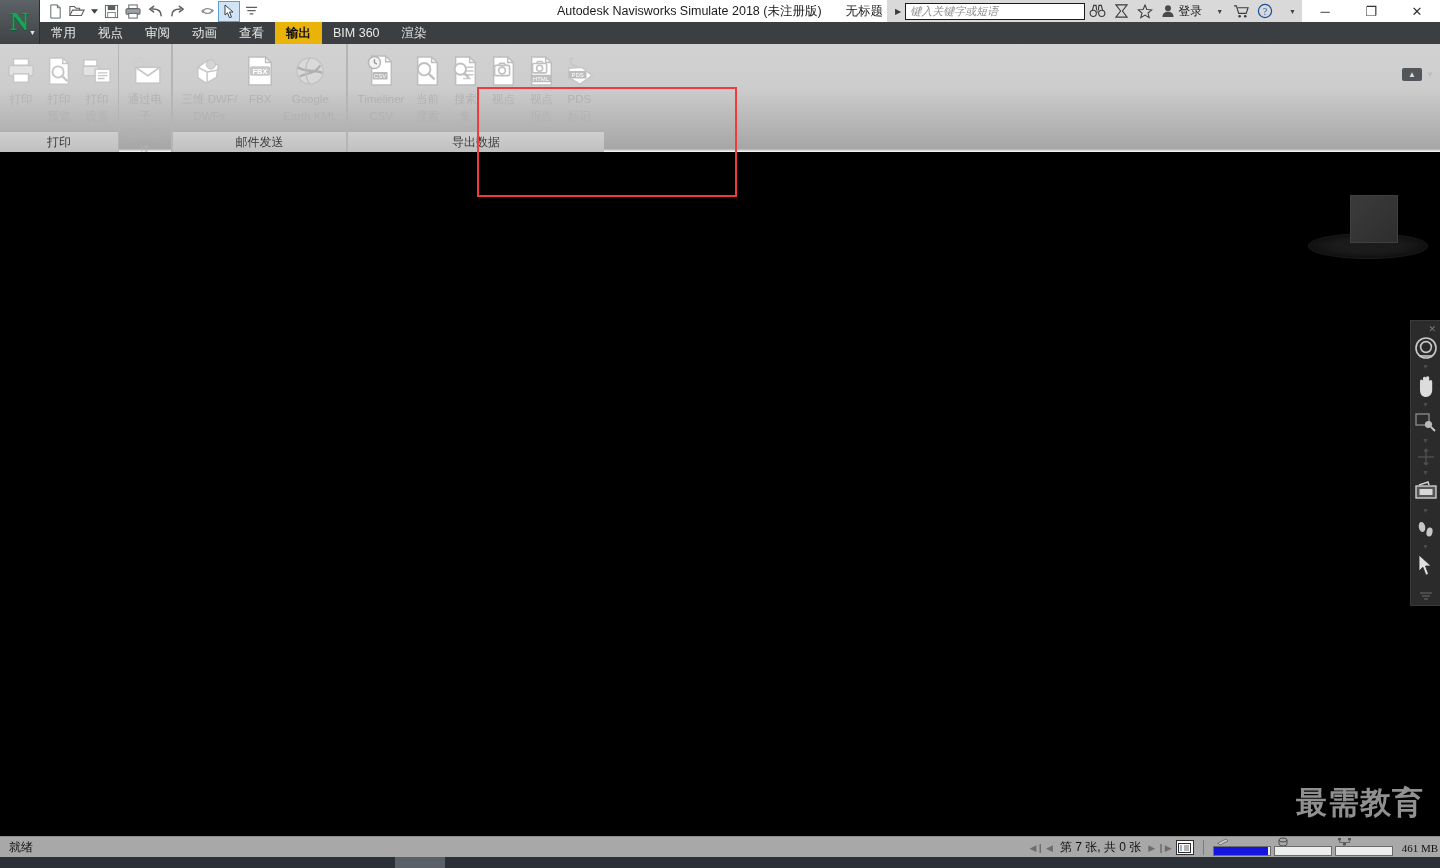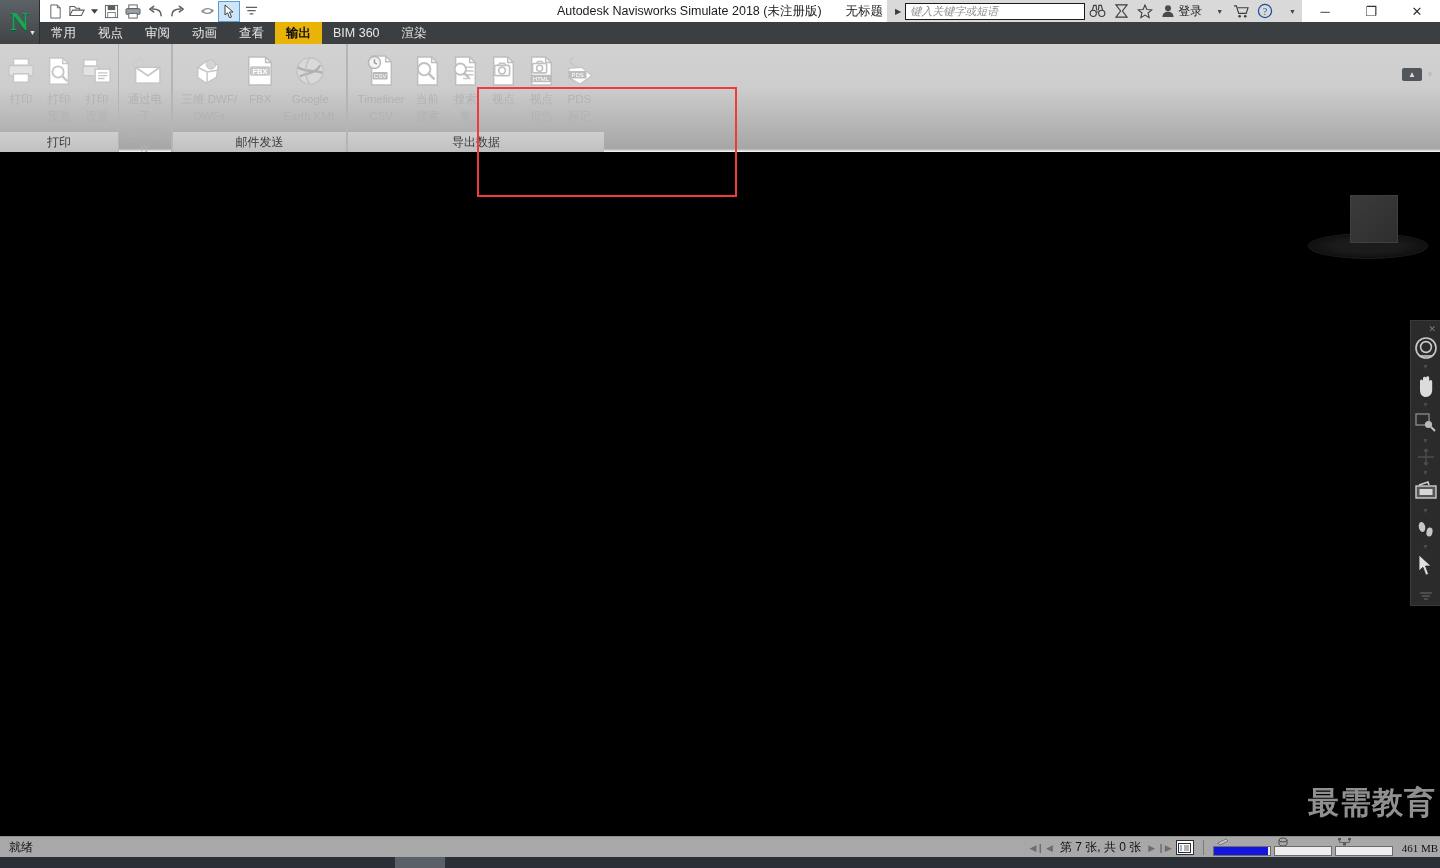--- a/index.html
+++ b/index.html
@@ -135,21 +135,21 @@
     position:absolute; right:0; top:168px; width:30px; height:286px;
     background:#2b2b2b; border:1px solid #3a3a3a; border-right:none;
     display:flex; flex-direction:column; align-items:center; padding-top:4px;
   }
   .nav-x { align-self:flex-end; margin-right:4px; color:#7c7c7c; font-size:9px; line-height:8px; }
   .nav-item { width:26px; display:flex; align-items:center; justify-content:center; color:#c9c9c9; }
   .nav-car { color:#4d4d4d; font-size:7px; height:8px; line-height:7px; }
   .nav-item.dim { color:#3a3a3a; }
 
   .watermark {
-    position:absolute; right:4px; bottom:12px;
+    position:absolute; right:16px; bottom:12px;
     font-family:"DejaVu Sans", sans-serif; font-weight:bold; font-size:31px;
     color:#9d9d9d; letter-spacing:1px; opacity:.92;
   }
 
   
   .statusbar {
     position:absolute; left:0; top:836px; width:1440px; height:21px;
     background:#a8a8a8; border-top:1px solid #8e8e8e;
     display:flex; align-items:center; font-size:12px; color:#111;
   }

